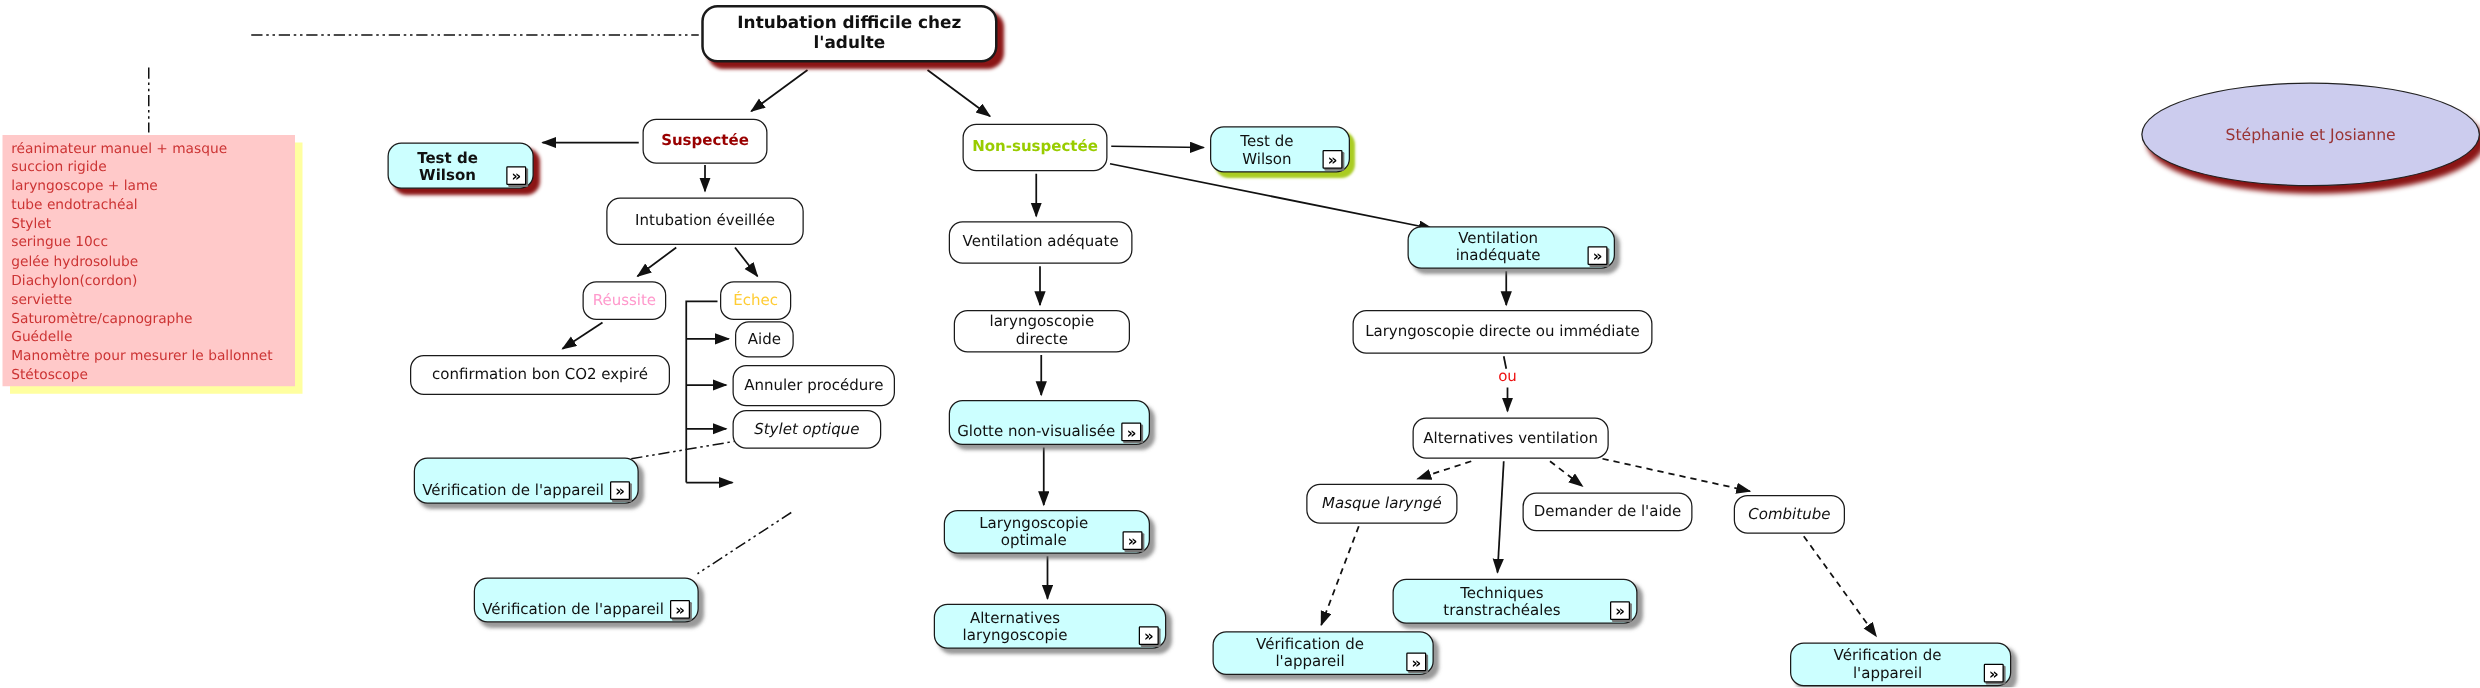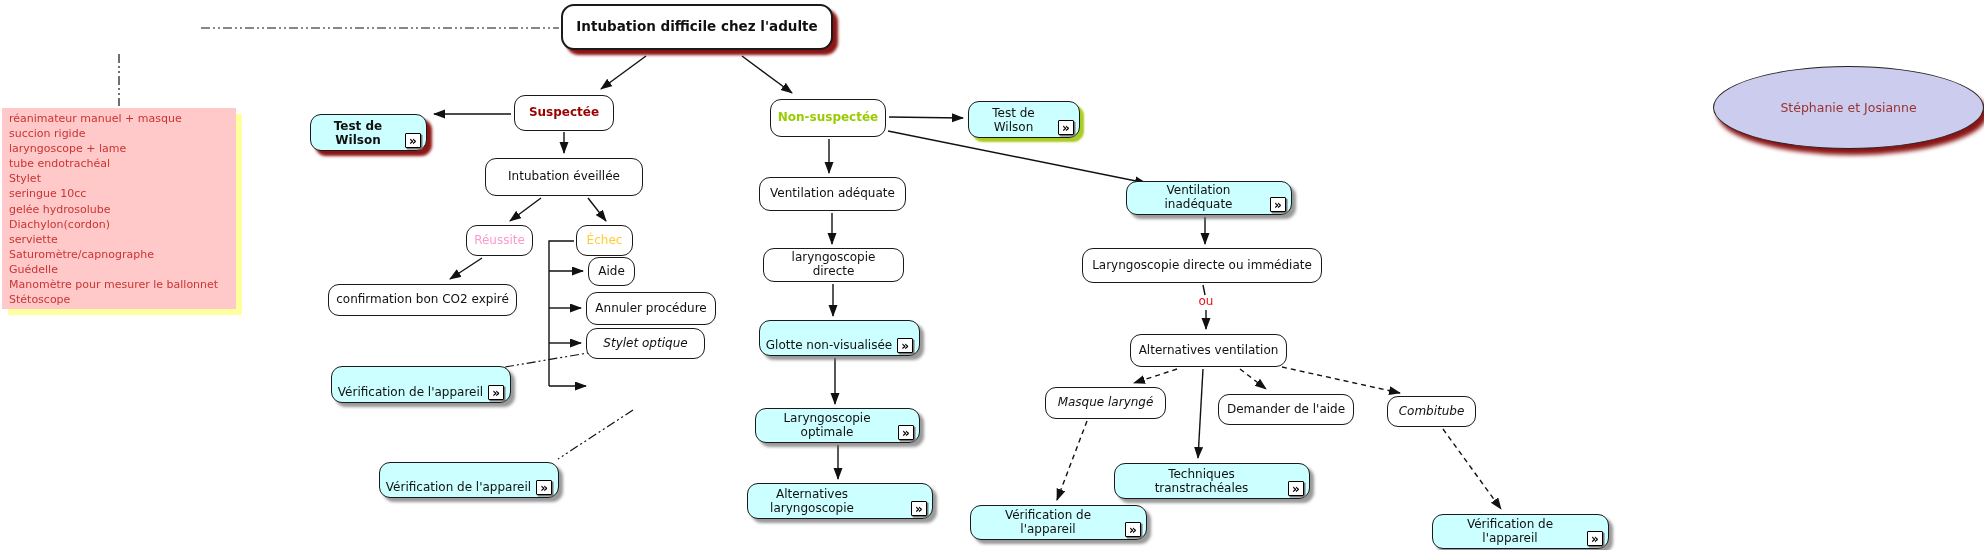--- a/index.html
+++ b/index.html
@@ -99,21 +99,21 @@
       <div>seringue 10cc</div>
       <div>gelée hydrosolube</div>
       <div>Diachylon(cordon)</div>
       <div>serviette</div>
       <div>Saturomètre/capnographe</div>
       <div>Guédelle</div>
       <div>Manomètre pour mesurer le ballonnet</div>
       <div>Stétoscope</div>
     </div>
 
-  <div class="node title-node sh-red" style="left:561px;top:4px;width:272px;height:46px;">
+  <div class="node title-node sh-red" style="left:561px;top:4px;width:237px;height:46px;">
     <span class="lbl">Intubation difficile chez l'adulte</span>
   </div>
 
   <div class="node cyan sh-red bold" style="left:310px;top:114px;width:117px;height:37px;">
     <span class="lbl">Test de Wilson</span>
     <span class="xp">»</span>
   </div>
   <div class="node bold c-susp" style="left:514px;top:95px;width:100px;height:36px;">
     <span class="lbl">Suspectée</span>
   </div>
@@ -128,21 +128,21 @@
   </div>
   <div class="node" style="left:588px;top:257px;width:47px;height:29px;">
     <span class="lbl">Aide</span>
   </div>
   <div class="node" style="left:586px;top:292px;width:130px;height:33px;">
     <span class="lbl">Annuler procédure</span>
   </div>
   <div class="node italic" style="left:586px;top:328px;width:119px;height:31px;">
     <span class="lbl">Stylet optique</span>
   </div>
-  <div class="node" style="left:328px;top:284px;width:189px;height:32px;">
+  <div class="node" style="left:328px;top:284px;width:208px;height:32px;">
     <span class="lbl">confirmation bon CO2 expiré</span>
   </div>
   <div class="node cyan" style="left:331px;top:366px;width:180px;height:37px;">
     <span class="lbl">Vérification de l'appareil</span>
     <span class="xp">»</span>
   </div>
   <div class="node cyan" style="left:379px;top:462px;width:180px;height:36px;">
     <span class="lbl">Vérification de l'appareil</span>
     <span class="xp">»</span>
   </div>

